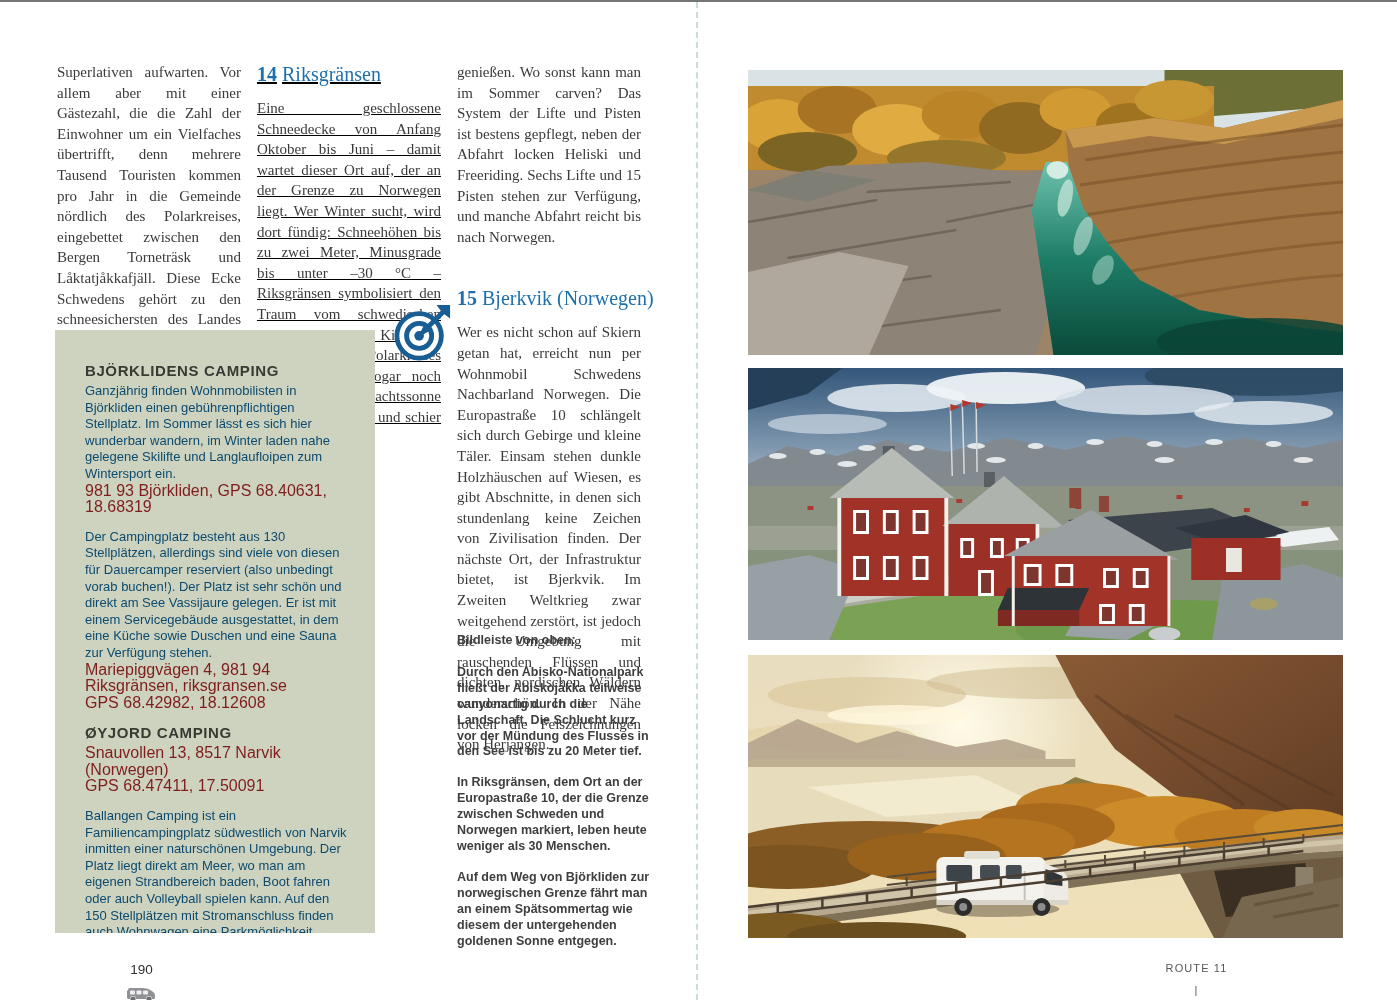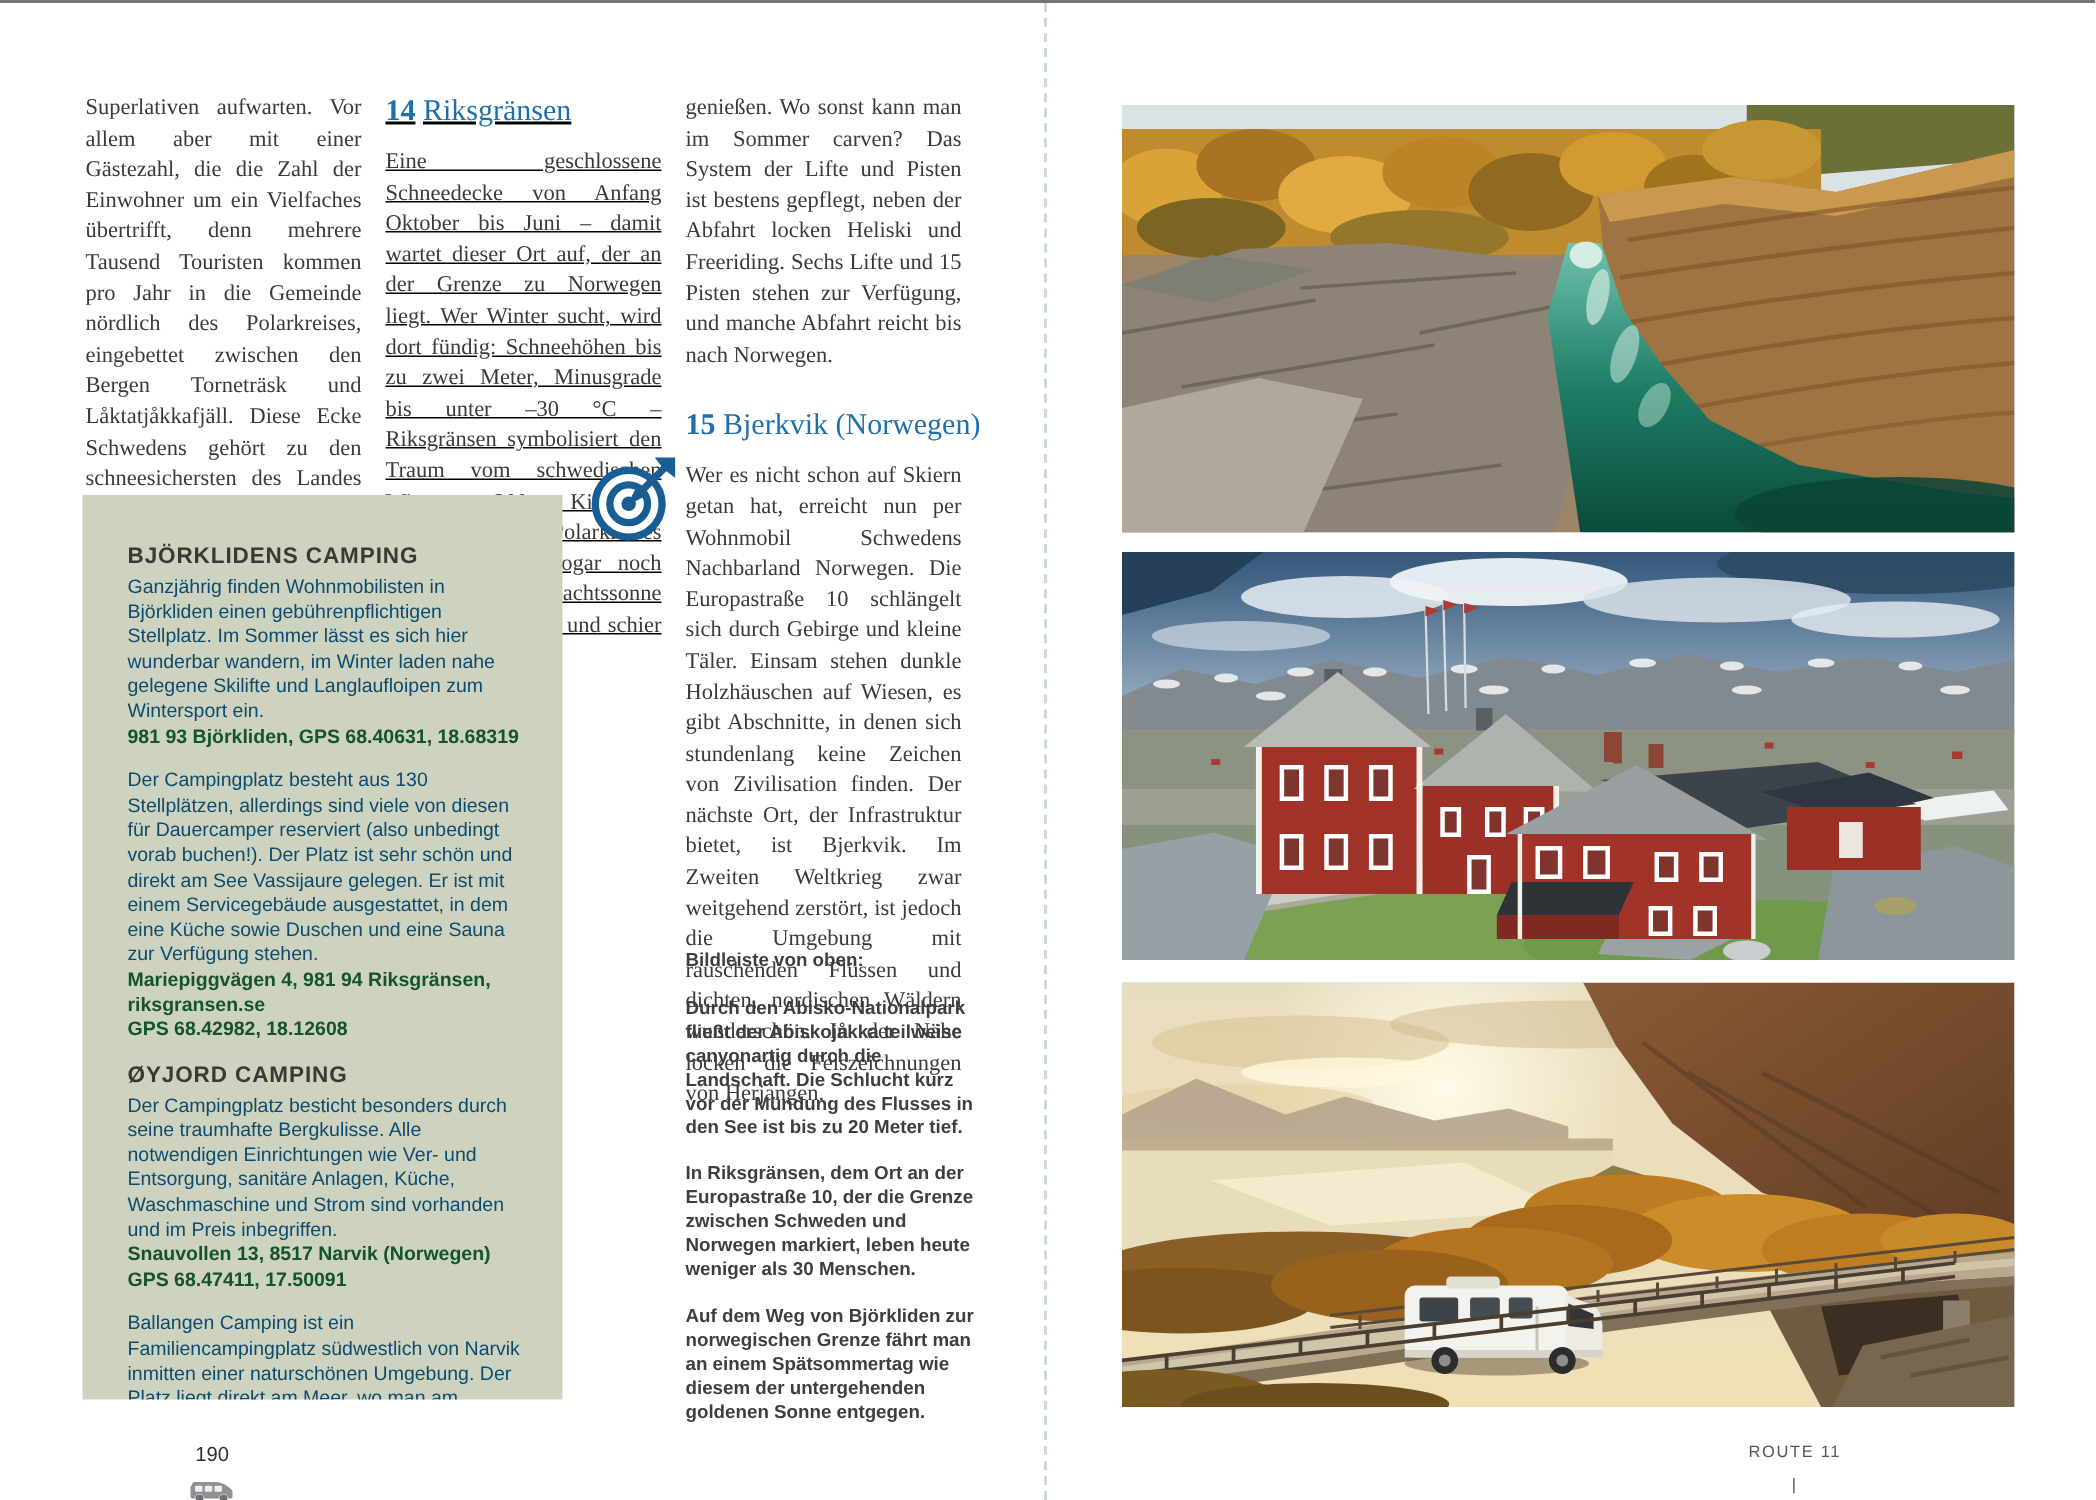--- a/index.html
+++ b/index.html
@@ -8,28 +8,28 @@
   .top-edge{position:absolute;top:0;left:0;width:1397px;height:2px;background:#757575;}
   .gutter{position:absolute;left:696px;top:2px;bottom:0;width:0;border-left:2px dashed #c9ddd3;}
 
   .col{position:absolute;width:184px;}
   .serif{font-family:"Liberation Serif",serif;font-size:15px;line-height:20.6px;
          color:#3a3a3a;text-align:justify;}
   .serif p{margin:0;}
   .sec-head{font-family:"Liberation Serif",serif;font-size:20px;line-height:24px;
             color:#1f6fad;margin:0 0 12px 0;white-space:nowrap;font-weight:400;}
   .sec-head .num{font-weight:700;margin-right:5px;}
-  .mt-head{margin-top:24px;}
+  .mt-head{margin-top:39px;}
 
   .infobox{position:absolute;left:55px;top:330px;width:320px;height:603px;
            background:#ced3bf;box-sizing:border-box;padding:32px 28px 0 30px;overflow:hidden;}
   .entry+.entry{margin-top:13px;}
   .entry-title{font-size:15px;font-weight:700;letter-spacing:.6px;color:#373b33;margin:0 0 4px 0;}
   .entry-body{font-size:13px;line-height:16.6px;color:#0c4a6e;margin:0;}
-  .entry-addr{font-size:13px;line-height:16.6px;font-weight:700;color:#14532d;margin:0;}
+  .entry-addr{font-size:16px;line-height:16.6px;font-weight:400;color:#7f1d1d;margin:0;}
 
   .dart{position:absolute;left:394px;top:303px;width:58px;height:58px;}
 
   .caption{position:absolute;left:457px;top:633px;width:194px;}
   .cap{font-size:12.5px;line-height:15.9px;font-weight:700;color:#3e3e3e;margin:0 0 15px 0;}
 
   .photo{position:absolute;left:748px;width:595px;overflow:hidden;background:#ccc;}
   .photo svg{display:block;width:100%;height:100%;}
   .photo-1{top:70px;height:285px;}
   .photo-2{top:368px;height:272px;}
@@ -76,21 +76,20 @@
     <p class="entry-body">Ganzjährig finden Wohnmobilisten in Björkliden einen gebührenpflichtigen Stellplatz. Im Sommer lässt es sich hier wunderbar wandern, im Winter laden nahe gelegene Skilifte und Langlaufloipen zum Wintersport ein.</p>
     <p class="entry-addr">981 93 Björkliden, GPS 68.40631, 18.68319</p>
   </div>
   <div class="entry">
     <p class="entry-body">Der Campingplatz besteht aus 130 Stellplätzen, allerdings sind viele von diesen für Dauercamper reserviert (also unbedingt vorab buchen!). Der Platz ist sehr schön und direkt am See Vassijaure gelegen. Er ist mit einem Servicegebäude ausgestattet, in dem eine Küche sowie Duschen und eine Sauna zur Verfügung stehen.</p>
     <p class="entry-addr">Mariepiggvägen 4, 981 94 Riksgränsen, riksgransen.se</p>
     <p class="entry-addr">GPS 68.42982, 18.12608</p>
   </div>
   <div class="entry">
     <p class="entry-title">ØYJORD CAMPING</p>
-    <p class="entry-body">Der Campingplatz besticht besonders durch seine traumhafte Bergkulisse. Alle notwendigen Einrichtungen wie Ver- und Entsorgung, sanitäre Anlagen, Küche, Waschmaschine und Strom sind vorhanden und im Preis inbegriffen.</p>
     <p class="entry-addr">Snauvollen 13, 8517 Narvik (Norwegen)</p>
     <p class="entry-addr">GPS 68.47411, 17.50091</p>
   </div>
   <div class="entry">
     <p class="entry-body">Ballangen Camping ist ein Familiencampingplatz südwestlich von Narvik inmitten einer naturschönen Umgebung. Der Platz liegt direkt am Meer, wo man am eigenen Strandbereich baden, Boot fahren oder auch Volleyball spielen kann. Auf den 150 Stellplätzen mit Stromanschluss finden auch Wohnwagen eine Parkmöglichkeit.</p>
 
   </div>
 </div>
 
 <div class="dart">

